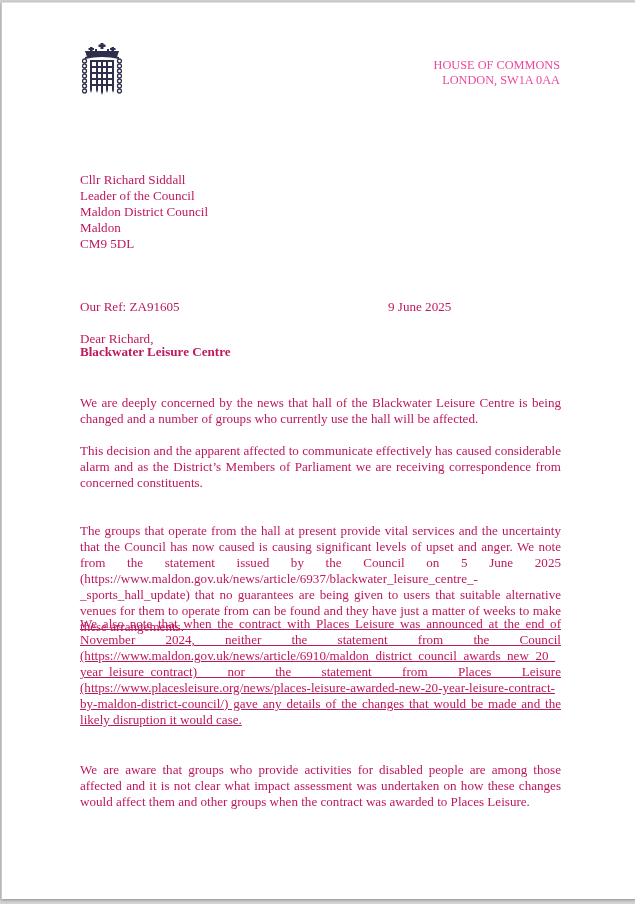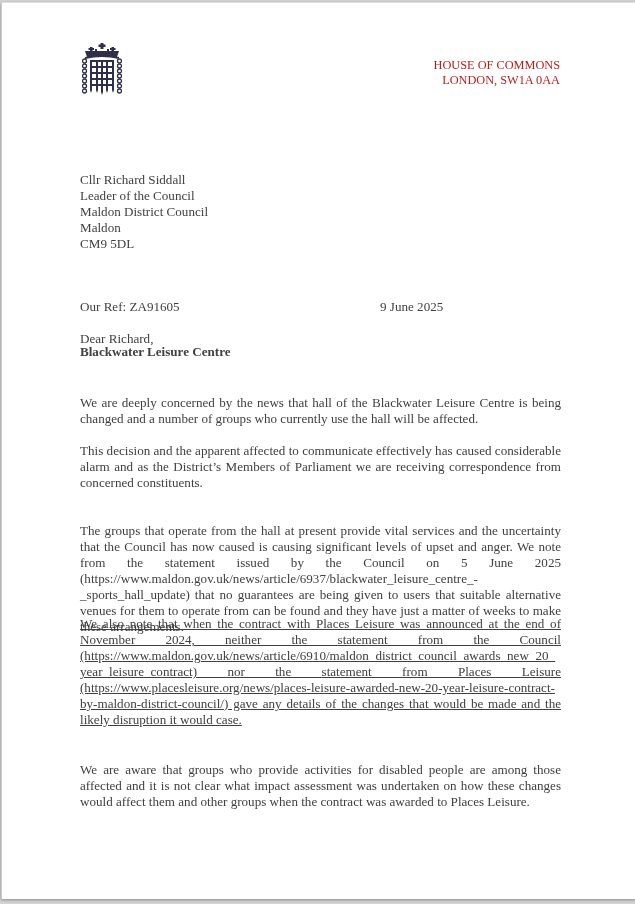--- a/index.html
+++ b/index.html
@@ -33,45 +33,45 @@
       height: 52px;
     }
     .letterhead {
       position: absolute;
       right: 76px;
       top: 55px;
       text-align: right;
       font-family: "Liberation Serif", serif;
       font-size: 12.3px;
       line-height: 14.5px;
-      color: #b91c1c;
+      color: #ec4899;
       letter-spacing: 0px;
     }
     .text {
       font-family: "Liberation Serif", "DejaVu Serif", serif;
       font-size: 13.1px;
       line-height: 16px;
-      color: #404040;
+      color: #be185d;
     }
     .address {
       position: absolute;
       left: 78px;
       top: 169px;
       width: 300px;
     }
     .address div { white-space: nowrap; }
     .ref-line {
       position: absolute;
       left: 78px;
       top: 296px;
       width: 480px;
       height: 16px;
     }
     .ref-line .ref { position: absolute; left: 0; top: 0; white-space: nowrap; }
-    .ref-line .date { position: absolute; left: 300px; top: 0; white-space: nowrap; }
+    .ref-line .date { position: absolute; left: 308px; top: 0; white-space: nowrap; }
     .salutation {
       position: absolute;
       left: 78px;
       top: 328px;
     }
     .subject {
       position: absolute;
       left: 78px;
       top: 341px;
       font-weight: bold;

